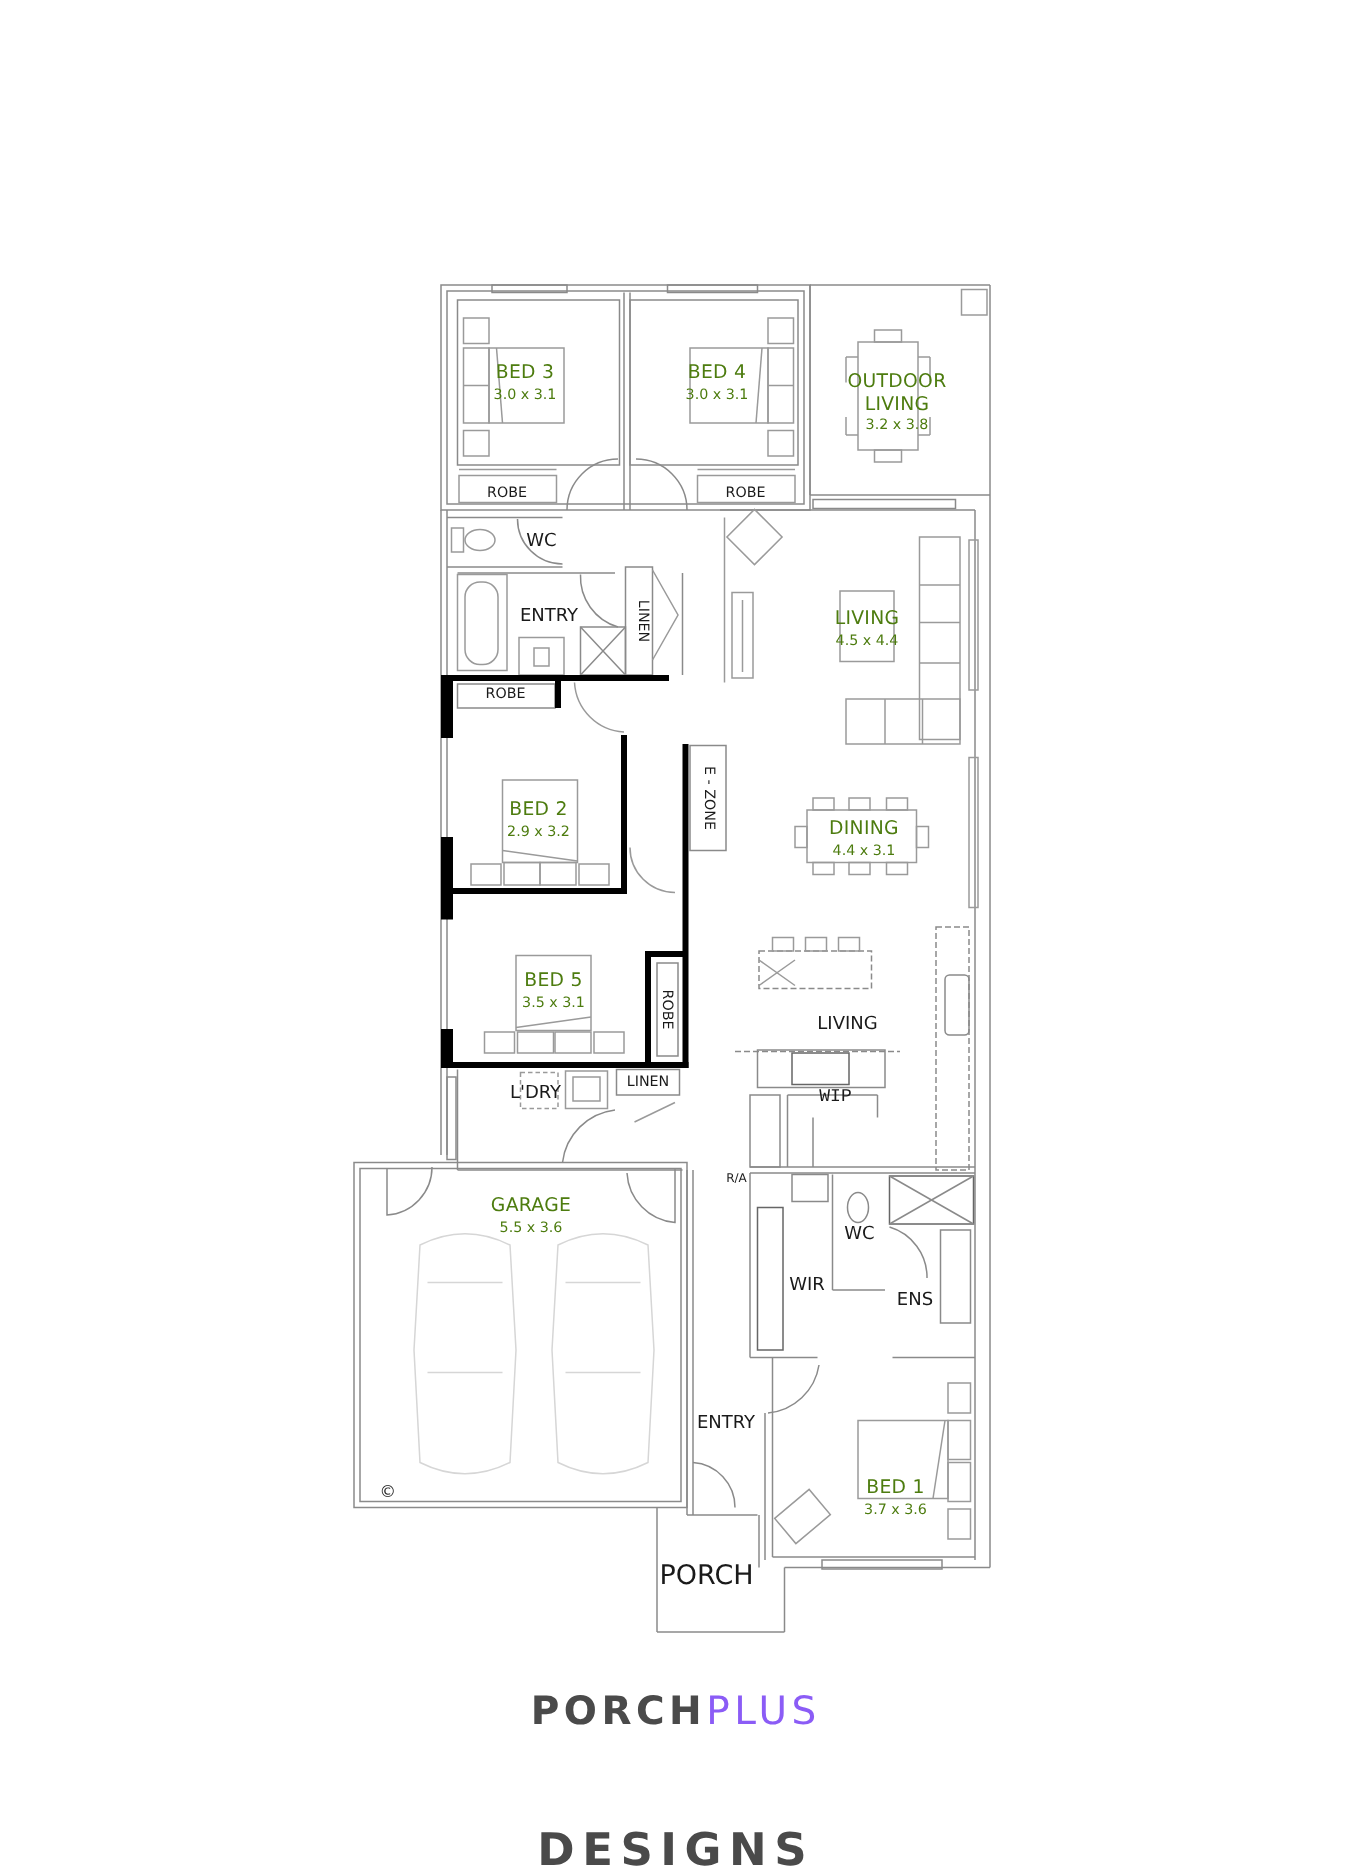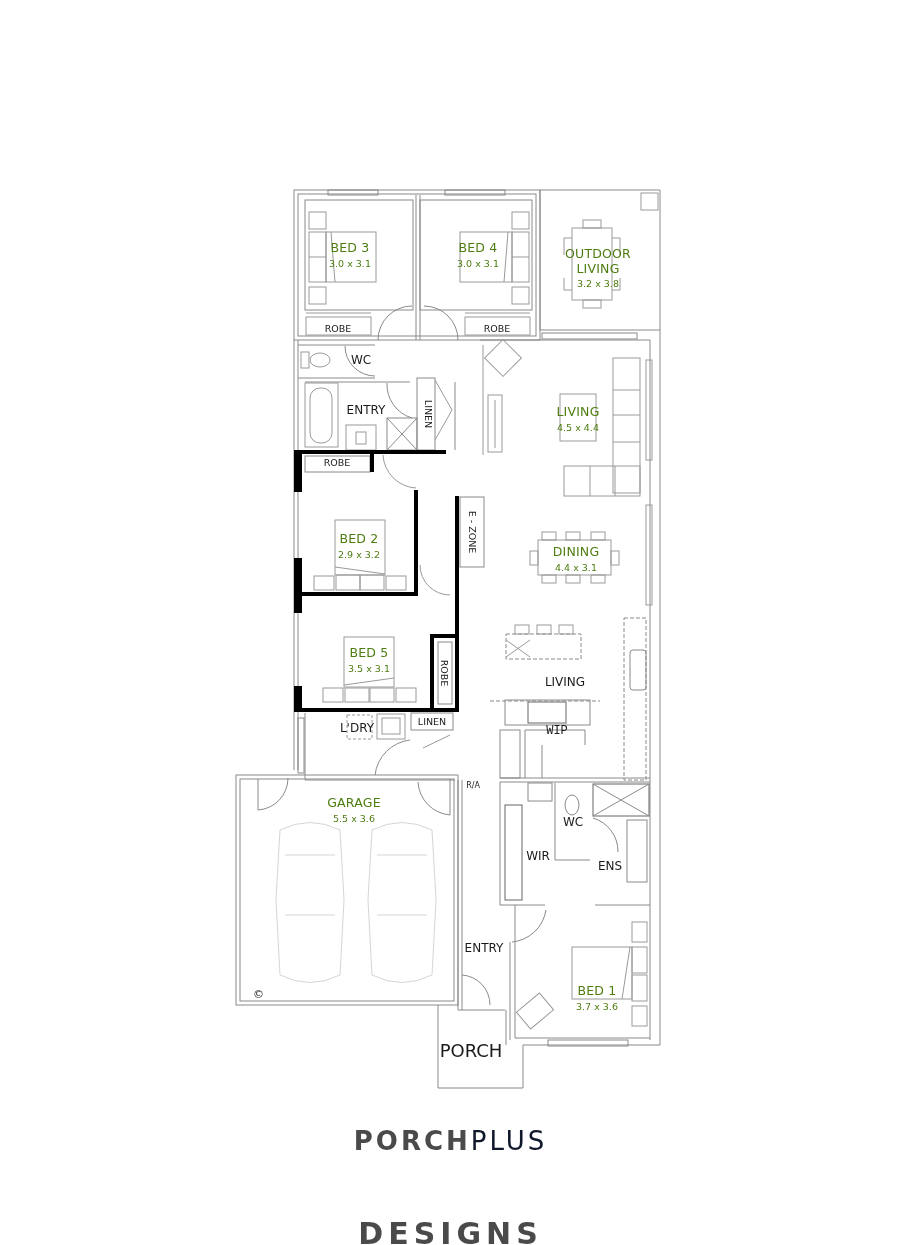--- a/index.html
+++ b/index.html
@@ -7,21 +7,21 @@
   #plan { position: absolute; left: 0; top: 0; width: 901px; height: 1245px; }
   .room-label { position: absolute; text-align: center; color: #4d7c0f; font-family: "DejaVu Sans", sans-serif; line-height: 1; white-space: nowrap; transform: translateX(-50%); }
   .room-name { display: block; font-size: 12.5px; letter-spacing: 0.2px; }
   .room-dim { display: block; font-size: 9.5px; margin-top: 4px; }
   .small-label { position: absolute; font-size: 9.5px; color: #1a1a1a; line-height: 1; white-space: nowrap; transform: translate(-50%, -50%); }
   .vert-label { position: absolute; font-size: 9.5px; color: #1a1a1a; line-height: 1; white-space: nowrap; transform: translate(-50%, -50%) rotate(90deg); }
   .copyright { position: absolute; left: 253px; top: 988px; font-size: 11px; color: #222; }
   .brand { position: absolute; left: 0; width: 901px; text-align: center; color: #4a4a4a; font-family: "DejaVu Sans", sans-serif; line-height: 1; }
   .brand-line1 { top: 1128px; font-size: 26px; letter-spacing: 3px; }
   .brand-line1 .bold { font-weight: bold; }
-  .brand-line1 .light { font-weight: normal; color: #0f172a; }
+  .brand-line1 .light { font-weight: normal; color: #8b5cf6; }
   .brand-line2 { top: 1219px; font-size: 30px; font-weight: bold; letter-spacing: 5px; }
 </style>
 </head>
 <body>
 
 <svg id="plan" viewBox="0 0 901 1245" xmlns="http://www.w3.org/2000/svg">
   <g fill="none" stroke="#8a8a8a" stroke-width="1">
 
     <g>
       <rect x="294" y="190" width="246" height="150"></rect>
@@ -309,21 +309,21 @@
 <span class="small-label" style="left:361px; top:360px; font-size:12px;">WC</span>
 <span class="small-label" style="left:366px; top:410px; font-size:12px;">ENTRY</span>
 <span class="vert-label" style="left:428px; top:414px;">LINEN</span>
 <span class="small-label" style="left:337px; top:463px;">ROBE</span>
 <span class="vert-label" style="left:472px; top:532px;">E - ZONE</span>
 <span class="vert-label" style="left:444px; top:673px;">ROBE</span>
 <span class="small-label" style="left:565px; top:682px; font-size:12px;">LIVING</span>
 <span class="small-label" style="left:432px; top:722px;">LINEN</span>
 <span class="small-label" style="left:357px; top:728px; font-size:12px;">L'DRY</span>
 <span class="small-label" style="left:557px; top:731px; font-size:12px;font-family:Liberation Mono, monospace;">WIP</span>
-<span class="small-label" style="left:473px; top:786px; font-size:8px;text-align:right;">R/A</span>
+<span class="small-label" style="left:491px; top:786px; font-size:8px;text-align:right;">R/A</span>
 <span class="small-label" style="left:573px; top:822px; font-size:12px;">WC</span>
 <span class="small-label" style="left:538px; top:856px; font-size:12px;">WIR</span>
 <span class="small-label" style="left:610px; top:866px; font-size:12px;">ENS</span>
 <span class="small-label" style="left:484px; top:948px; font-size:12px;">ENTRY</span>
 <span class="small-label" style="left:471px; top:1051px; font-size:18px;">PORCH</span>
 <span class="copyright">©</span>
 
 <div class="brand brand-line1">
   <span class="bold">PORCH</span><span class="light">PLUS</span>
 </div>

